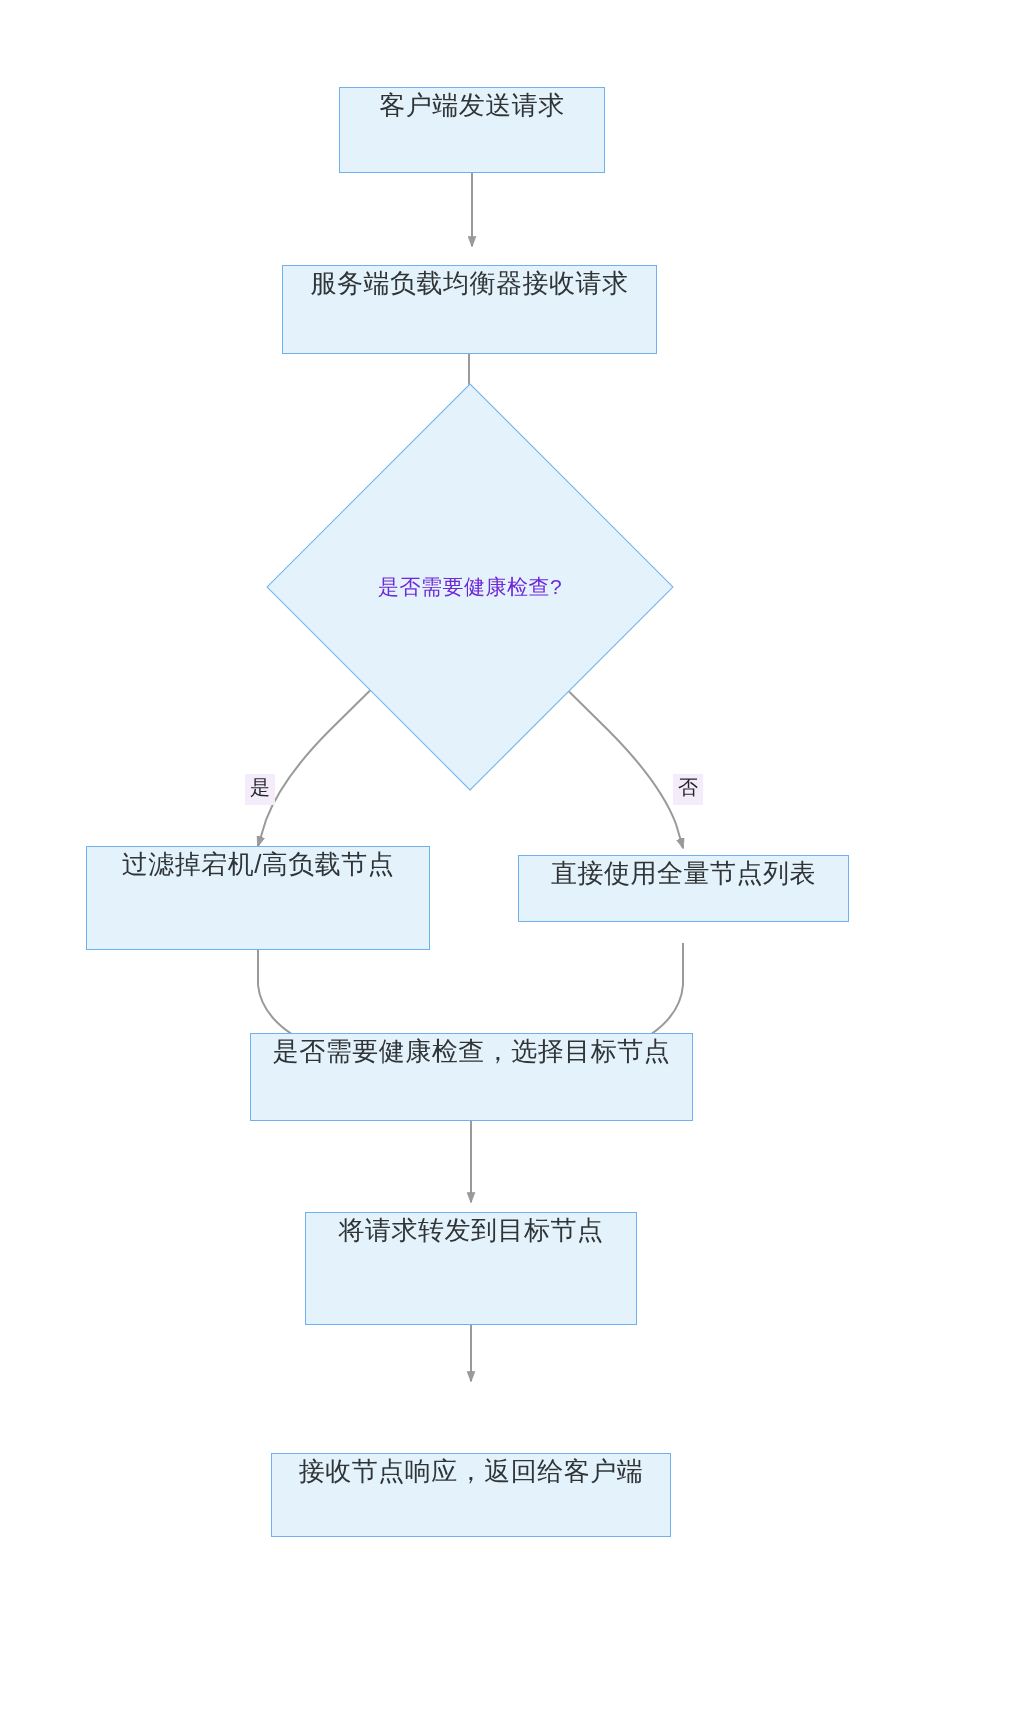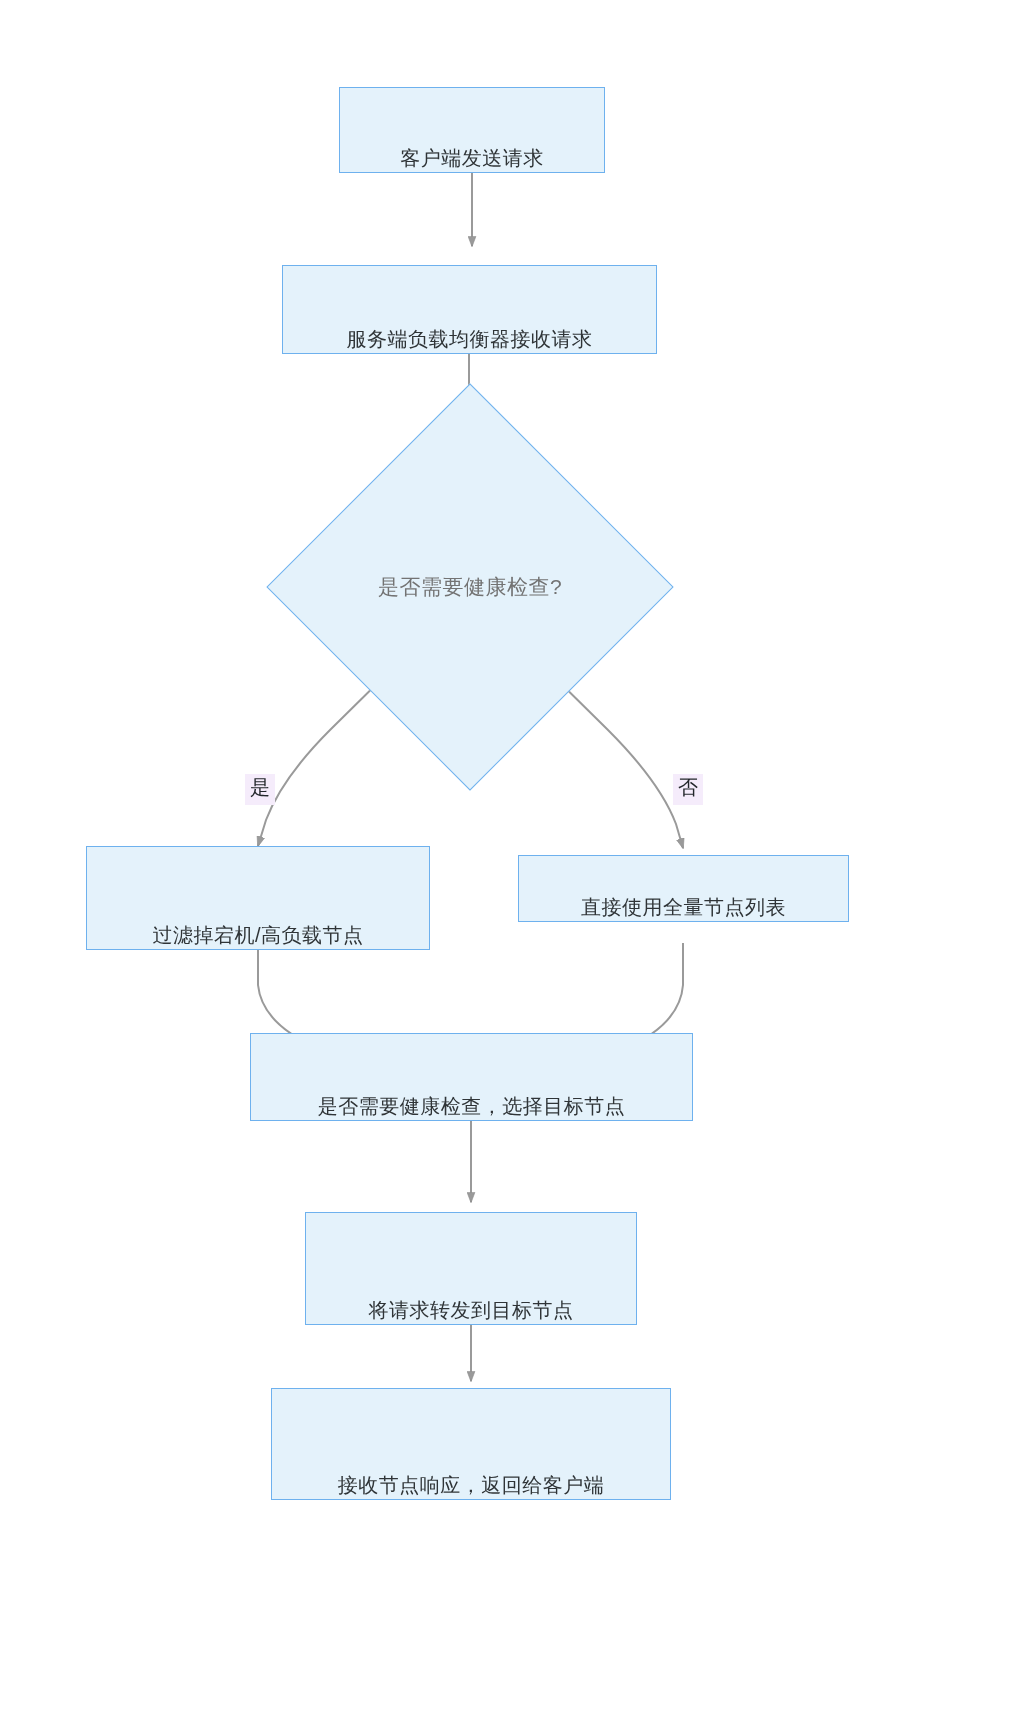--- a/index.html
+++ b/index.html
@@ -25,24 +25,24 @@
     width: 1024px;
     height: 1716px;
     display: block;
   }
   .node-box {
     position: absolute;
     box-sizing: border-box;
     background: #e4f2fb;
     border: 1.6px solid #6eb1ee;
     display: flex;
-    align-items: flex-end;
+    align-items: flex-start;
     justify-content: center;
     color: #2f3437;
-    font-size: 20px;
+    font-size: 26px;
     line-height: 1.35;
     letter-spacing: 0.5px;
     text-align: center;
     white-space: nowrap;
   }
   .node-diamond {
     position: absolute;
     box-sizing: border-box;
     display: flex;
     align-items: center;
@@ -52,21 +52,21 @@
     position: absolute;
     inset: 0;
     background: #e4f2fb;
     border: 1.6px solid #6eb1ee;
     transform: rotate(45deg);
     box-sizing: border-box;
   }
   .node-diamond .diamond-label {
     position: relative;
     z-index: 2;
-    color: #737373;
+    color: #6d28d9;
     font-size: 21px;
     letter-spacing: 0.5px;
     white-space: nowrap;
     text-align: right;
   }
   .edge-label {
     position: absolute;
     background: #f5ecfb;
     color: #23272b;
     font-size: 20px;
@@ -132,17 +132,17 @@
   </div>
 
   <div class="node-box" style="left:250px; top:1033px; width:443px; height:88px;">
     <span>是否需要健康检查，选择目标节点</span>
   </div>
 
   <div class="node-box" style="left:305px; top:1212px; width:332px; height:113px;">
     <span>将请求转发到目标节点</span>
   </div>
 
-  <div class="node-box" style="left:271px; top:1388px; width:400px; height:112px;">
+  <div class="node-box" style="left:271px; top:1453px; width:400px; height:84px;">
     <span>接收节点响应，返回给客户端</span>
   </div>
 
 </div>
 
 </body></html>

